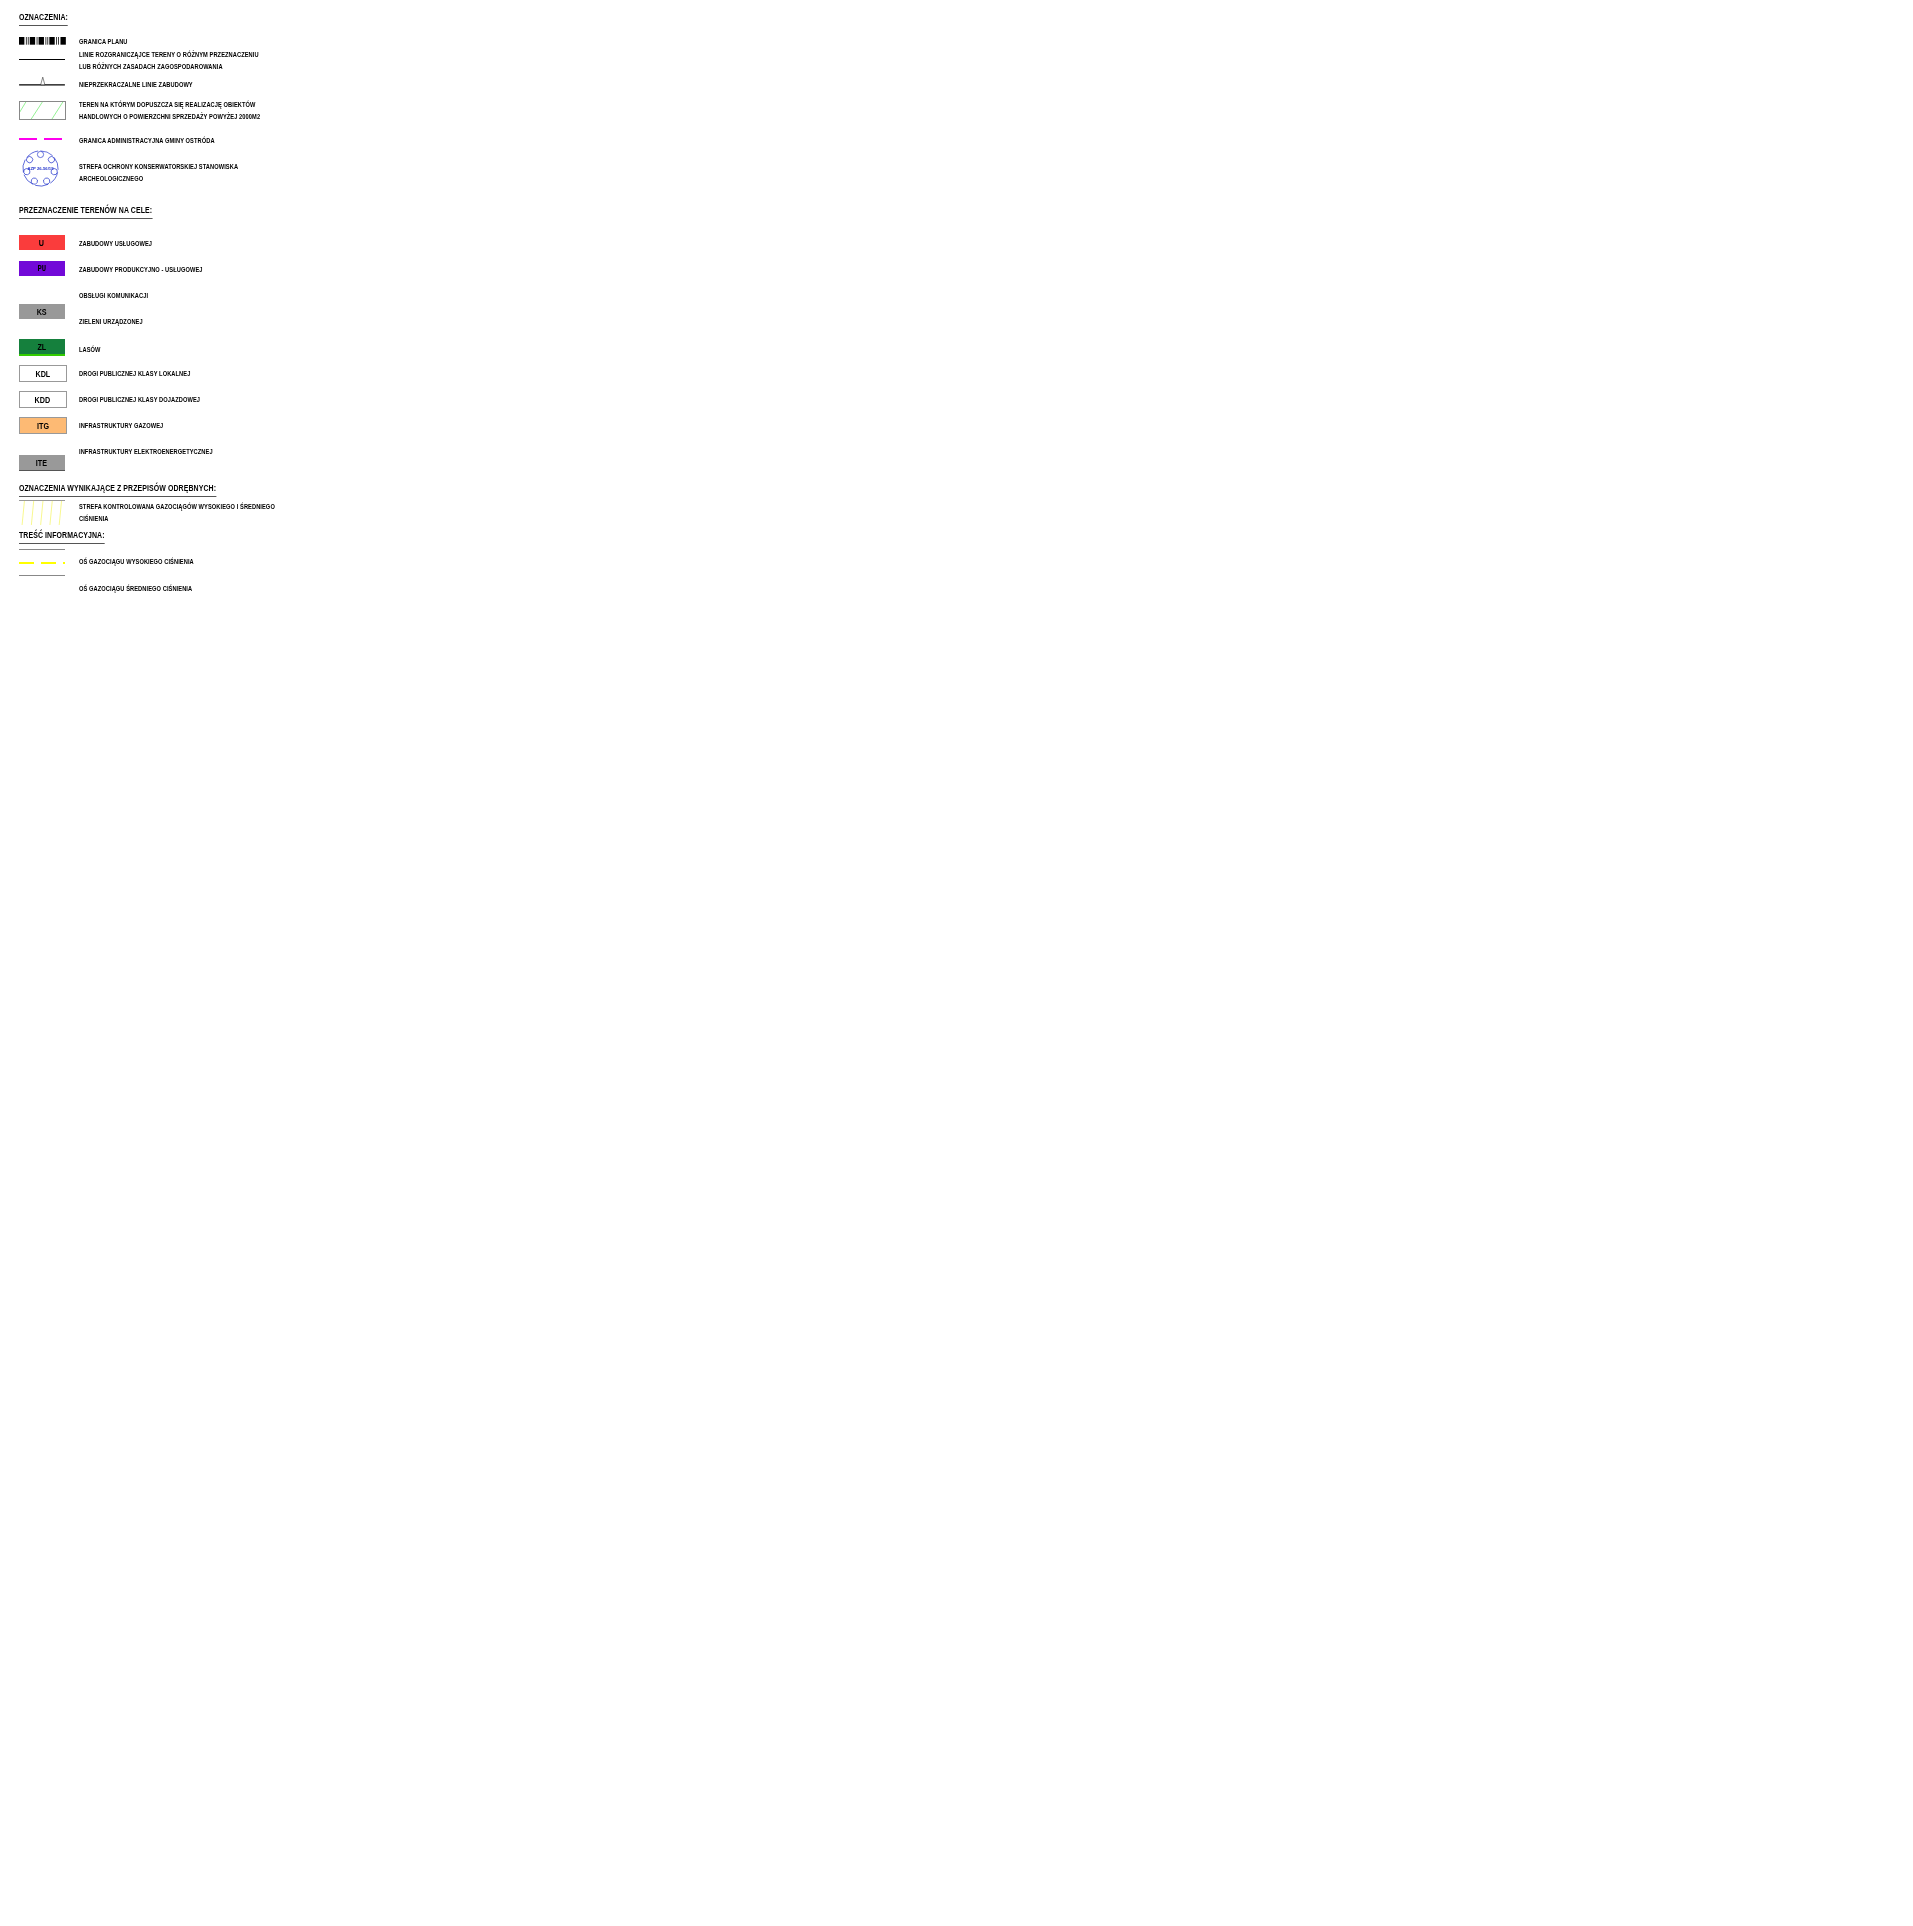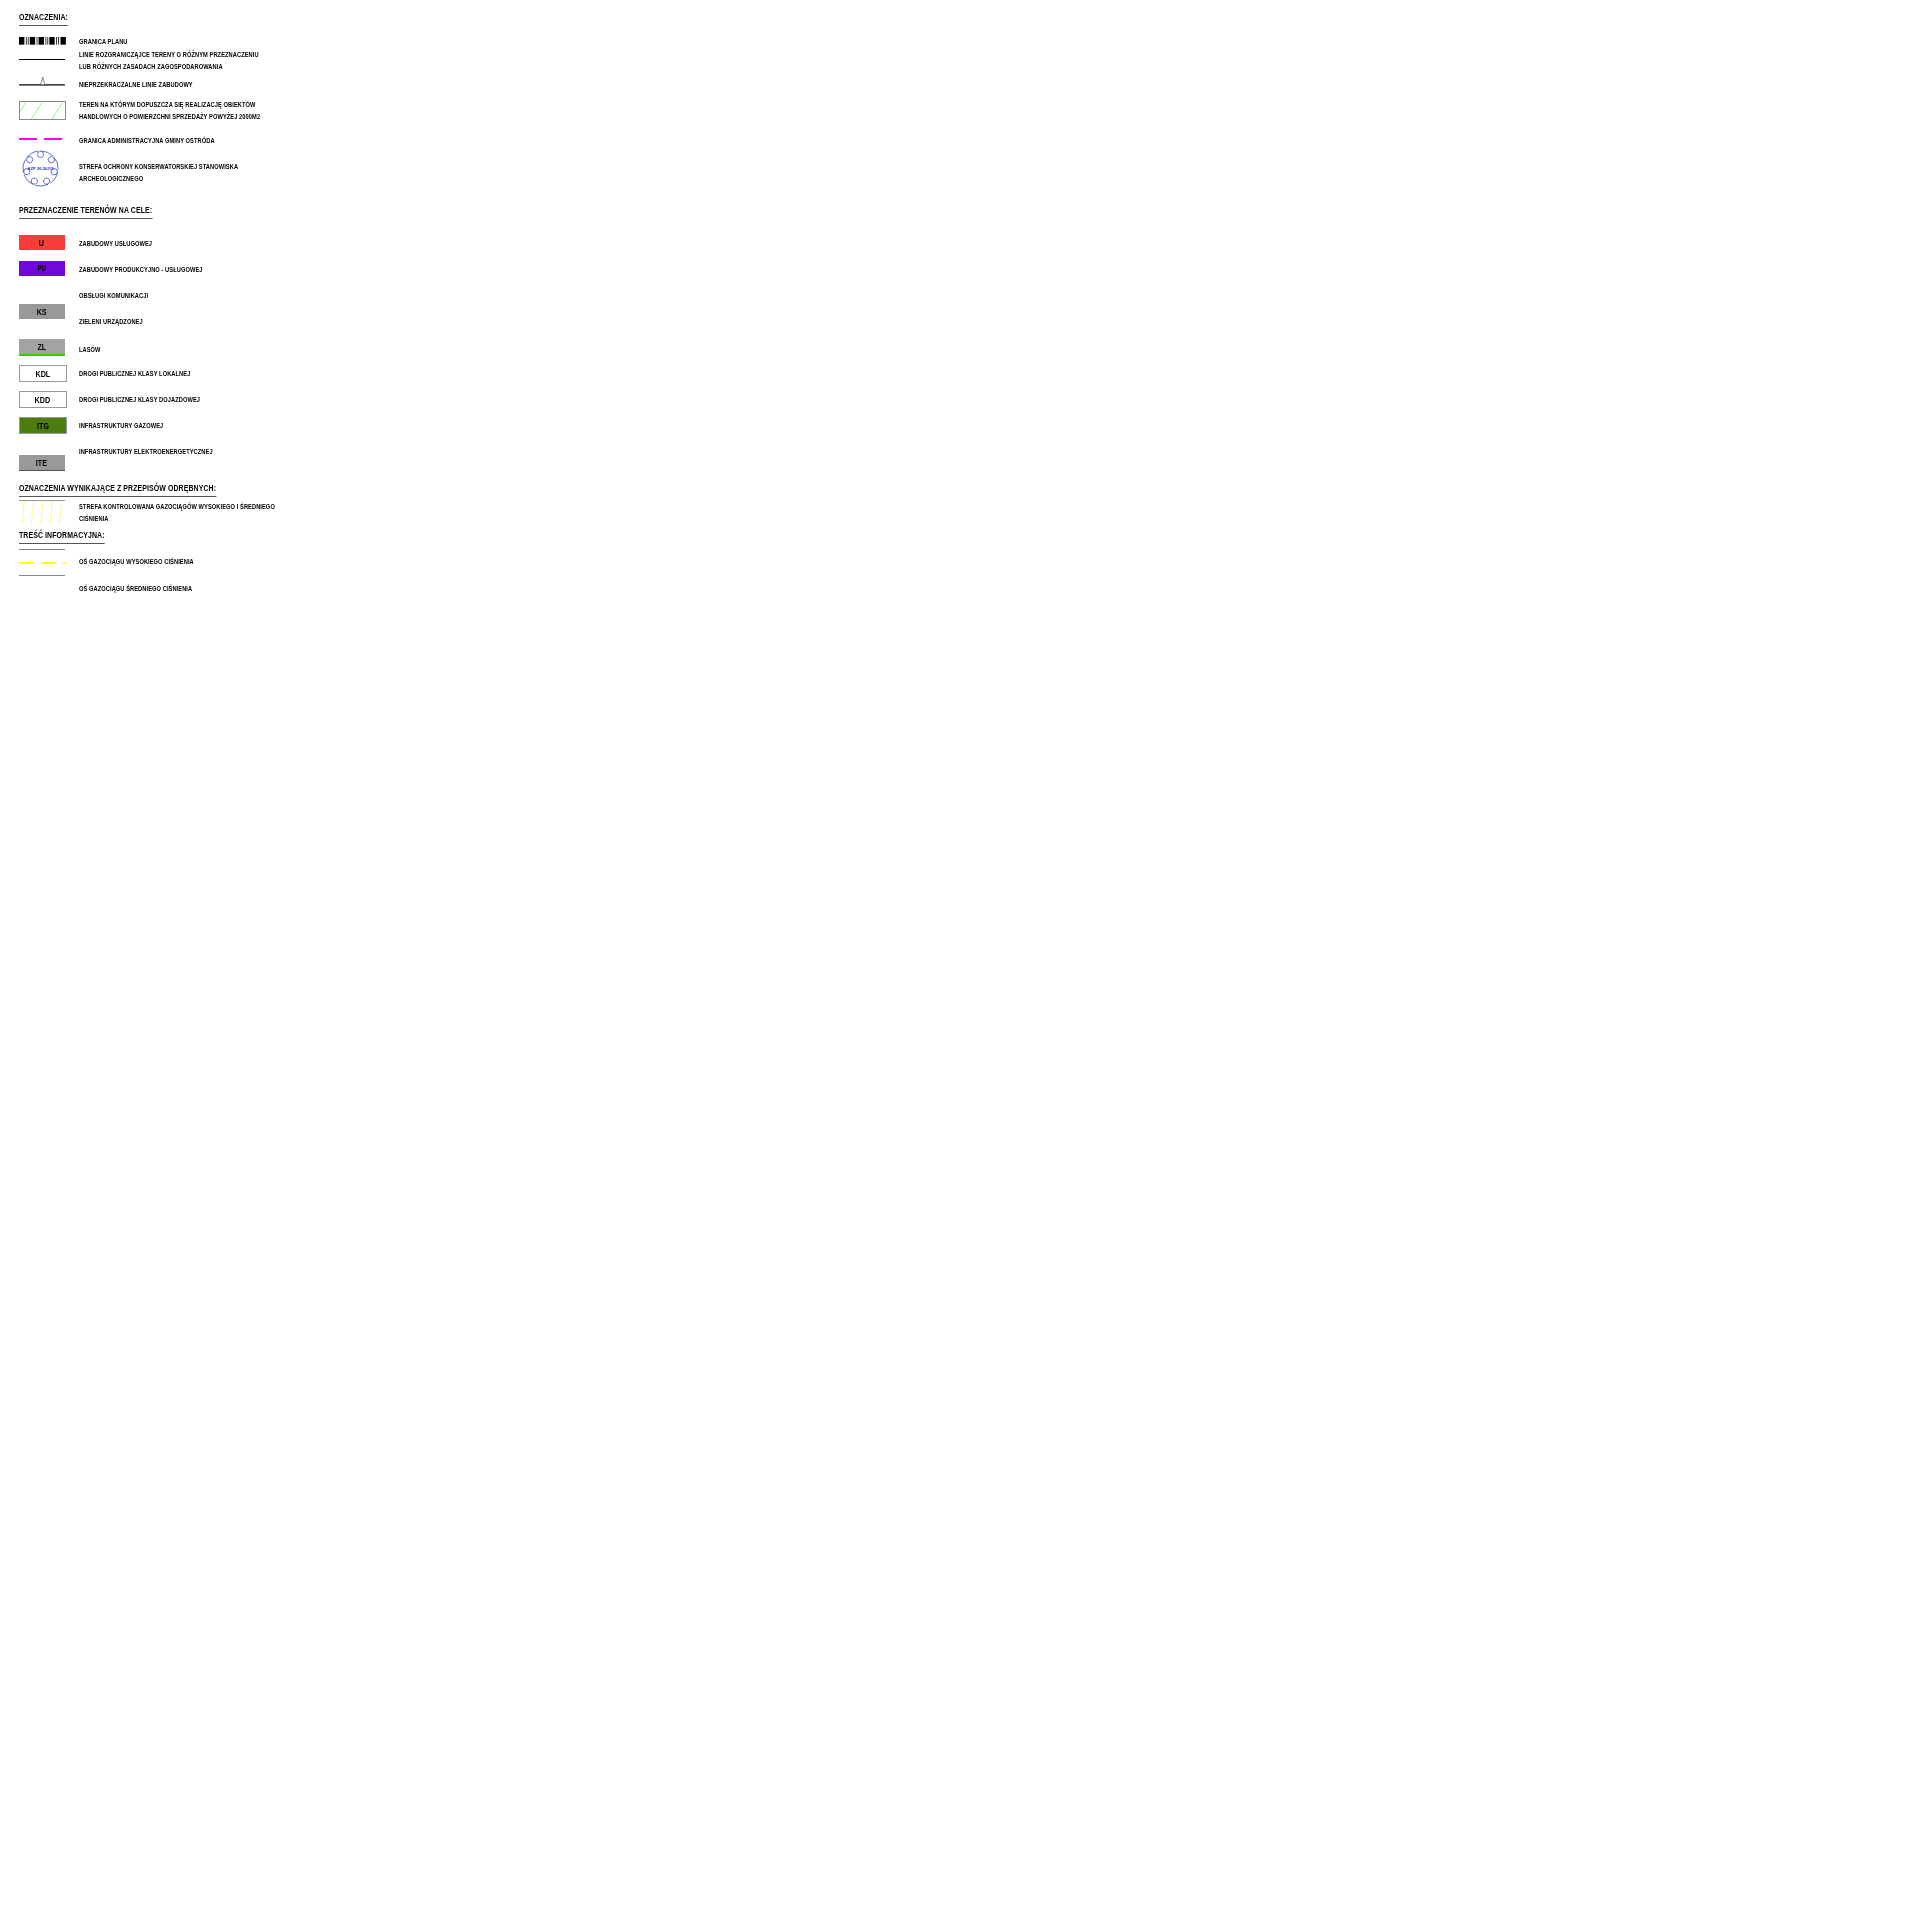--- a/index.html
+++ b/index.html
@@ -184,36 +184,36 @@
   <div class="sw" style="top: 304px; background-color: rgb(153, 153, 153);">
     <span class="code">KS</span>
   </div>
   <div class="lbl" style="left:79px;top:290px;">OBSŁUGI KOMUNIKACJI</div>
 
   <div class="sw" style="top: 313px; background-color: rgb(51, 204, 0); margin-top: 28px;">
     <span class="code">ZU</span>
   </div>
   <div class="lbl" style="left:79px;top:316px;">ZIELENI URZĄDZONEJ</div>
 
-  <div class="sw" style="top: 339px; background-color: #a3a3a3; justify-content: center;">
+  <div class="sw" style="top: 339px; background-color: #15803d; justify-content: center;">
     <span class="code">ZL</span>
   </div>
   <div class="lbl" style="left:79px;top:344px;">LASÓW</div>
 
   <div class="sw sw-outlined" style="top: 365px; background-color: rgb(255, 255, 255);">
     <span class="code">KDL</span>
   </div>
   <div class="lbl" style="left:79px;top:368px;">DROGI PUBLICZNEJ KLASY LOKALNEJ</div>
 
   <div class="sw sw-outlined" style="top: 391px; background-color: rgb(255, 255, 255);">
     <span class="code">KDD</span>
   </div>
   <div class="lbl" style="left:79px;top:394px;">DROGI PUBLICZNEJ KLASY DOJAZDOWEJ</div>
 
-  <div class="sw sw-outlined" style="top: 417px; background-color: #4d7c0f;">
+  <div class="sw sw-outlined" style="top: 417px; background-color: #fdba74;">
     <span class="code">ITG</span>
   </div>
   <div class="lbl" style="left:79px;top:420px;">INFRASTRUKTURY GAZOWEJ</div>
 
   <div class="sw sw-ite" style="top: 443px; background-color: rgb(153, 153, 153); margin-top: 12px;">
     <span class="code">ITE</span>
   </div>
   <div class="lbl" style="left:79px;top:446px;">INFRASTRUKTURY ELEKTROENERGETYCZNEJ</div>
 
   <div class="hd" style="left:18.5px;top:483px;">OZNACZENIA WYNIKAJĄCE Z PRZEPISÓW ODRĘBNYCH:</div>

